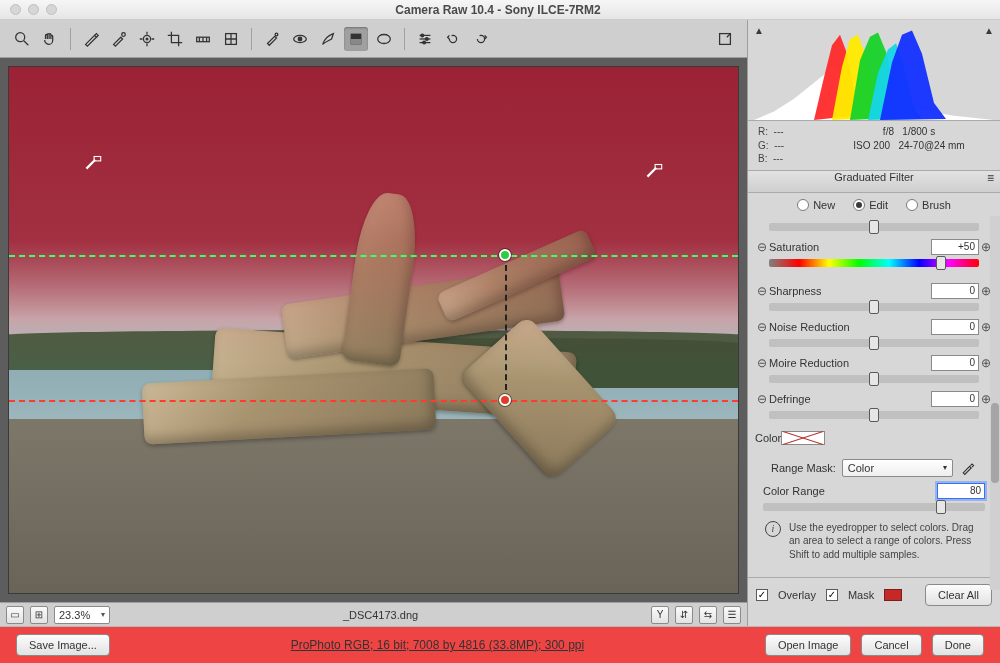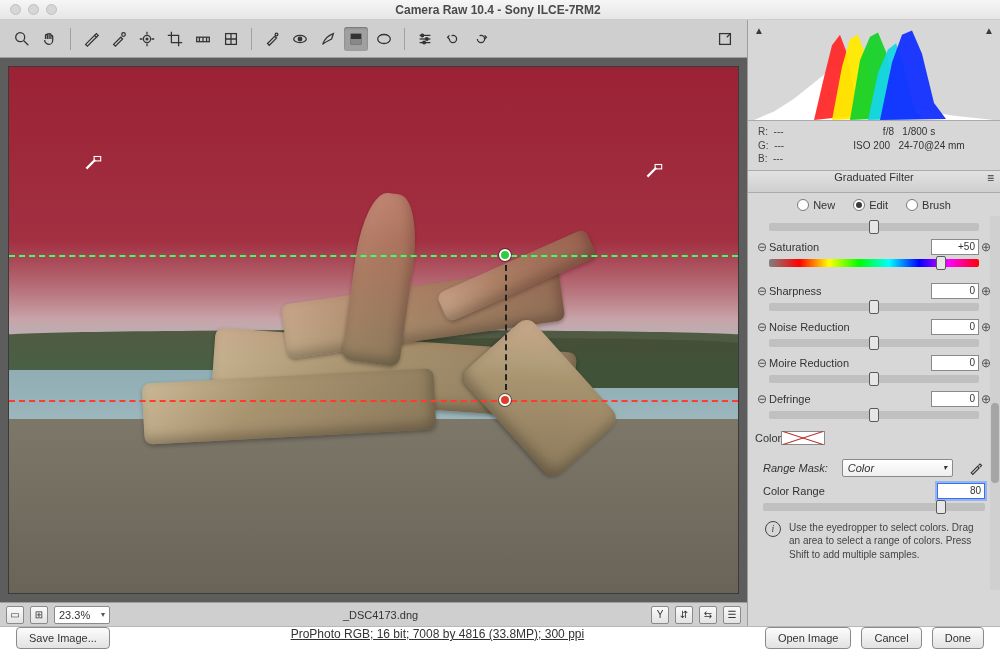--- a/index.html
+++ b/index.html
@@ -91,38 +91,38 @@
   .track{ height:8px; margin:2px 14px 0; position:relative; background:#c0c0c0; border-radius:2px;}
   .track.sat{ background:linear-gradient(90deg,#808080,#ff0000,#ffff00,#00ff00,#00ffff,#0000ff,#ff00ff,#ff0000);}
   .thumb{ position:absolute; top:-3px; width:10px; height:14px; background:#e6e6e6; border:1px solid #5a5a5a; border-radius:2px; transform:translateX(-50%);}
 
   .colorrow{ display:flex; align-items:center; height:22px; margin-top:8px;}
   .swatch{ width:44px; height:14px; background:#fff; border:1px solid #8a8a8a; position:relative;}
   .swatch::before,.swatch::after{content:"";position:absolute;background:#b33;}
   .swatch::before{left:0;right:0;top:50%;height:1px;transform:translateY(-50%) rotate(18deg);}
   .swatch::after{left:0;right:0;top:50%;height:1px;transform:translateY(-50%) rotate(-18deg);}
 
-  .rmrow{ display:flex; align-items:center; gap:14px; margin:10px 8px 4px;font-style:italic;}
+  .rmrow{ display:flex; align-items:center; gap:6px; margin:10px 16px 4px;}
   .select{ flex:1; height:18px; border:1px solid #8a8a8a; background:linear-gradient(#fff,#eee); border-radius:2px; font-size:11px; padding:0 5px; display:flex; align-items:center; justify-content:space-between;}
   .select::after{content:"▾"; font-size:8px;}
   .eyed{ width:18px; height:18px; display:flex; align-items:center; justify-content:center;}
   .hint{ display:flex; gap:8px; padding:10px 10px; font-size:10px; color:#444; line-height:1.35;}
   .hint .i{width:16px;height:16px;border:1.2px solid #444;border-radius:50%;display:flex;align-items:center;justify-content:center;font-style:italic;font-family:Georgia,serif;font-size:10px;flex-shrink:0;}
 
   .rfoot{ border-top:1px solid #aaa; padding:6px 8px; display:flex; align-items:center; gap:10px;}
   .chk{width:12px;height:12px;border:1px solid #5a5a5a;background:#fff;display:inline-flex;align-items:center;justify-content:center;font-size:10px;}
   .chk.on::after{content:"✓"; color:#000; font-size:10px; line-height:1;}
   .maskbox{width:18px;height:12px;background:#c62828;border:1px solid #7a1f1f;}
   .btn{ height:22px; padding:0 12px; border:1px solid #8a8a8a; border-radius:4px; background:linear-gradient(#fcfcfc,#e2e2e2); font-size:11px; display:inline-flex; align-items:center;}
   .clearall{margin-left:auto;}
 
   .scrollbar{position:absolute; right:0; top:196px; bottom:36px; width:10px; background:#d0d0d0;}
   .scrollthumb{position:absolute; left:1px; right:1px; top:50%; height:80px; background:#a5a5a5; border-radius:4px;}
 
-  .footer{ height:37px; border-top:1px solid #b7b7b7; background:#ffffff; display:flex; padding:0 16px; gap:10px;}
+  .footer{ height:37px; border-top:1px solid #b7b7b7; background:#ef4444; display:flex; align-items:center; padding:0 16px; gap:10px;}
   .footer .link{ text-decoration:underline; color:#333; font-size:12px; margin:0 auto;}
 </style>
 </head>
 <body>
 
 <div class="titlebar">
   <div class="traffic">
     <div class="dot"></div>
     <div class="dot"></div>
     <div class="dot"></div>
@@ -420,20 +420,28 @@
       <div class="track" style="margin:2px 8px 0">
           <div class="thumb" style="left:80%"></div>
         </div>
 
       <div class="hint">
         <div class="i">i</div>
         <div>Use the eyedropper to select colors. Drag an area to select a range of colors. Press Shift to add multiple samples.</div>
       </div>
     </div>
 
+    <div class="rfoot">
+      <span class="chk on"></span>
+        <span>Overlay</span>
+      <span class="chk on"></span>
+        <span>Mask</span>
+      <span class="maskbox"></span>
+      <span class="btn clearall">Clear All</span>
+    </div>
 
     <div class="scrollbar">
         <div class="scrollthumb"></div>
       </div>
   </div>
 </div>
 
 <div class="footer">
   <span class="btn">Save Image...</span>
   <span class="link">ProPhoto RGB; 16 bit; 7008 by 4816 (33.8MP); 300 ppi</span>

